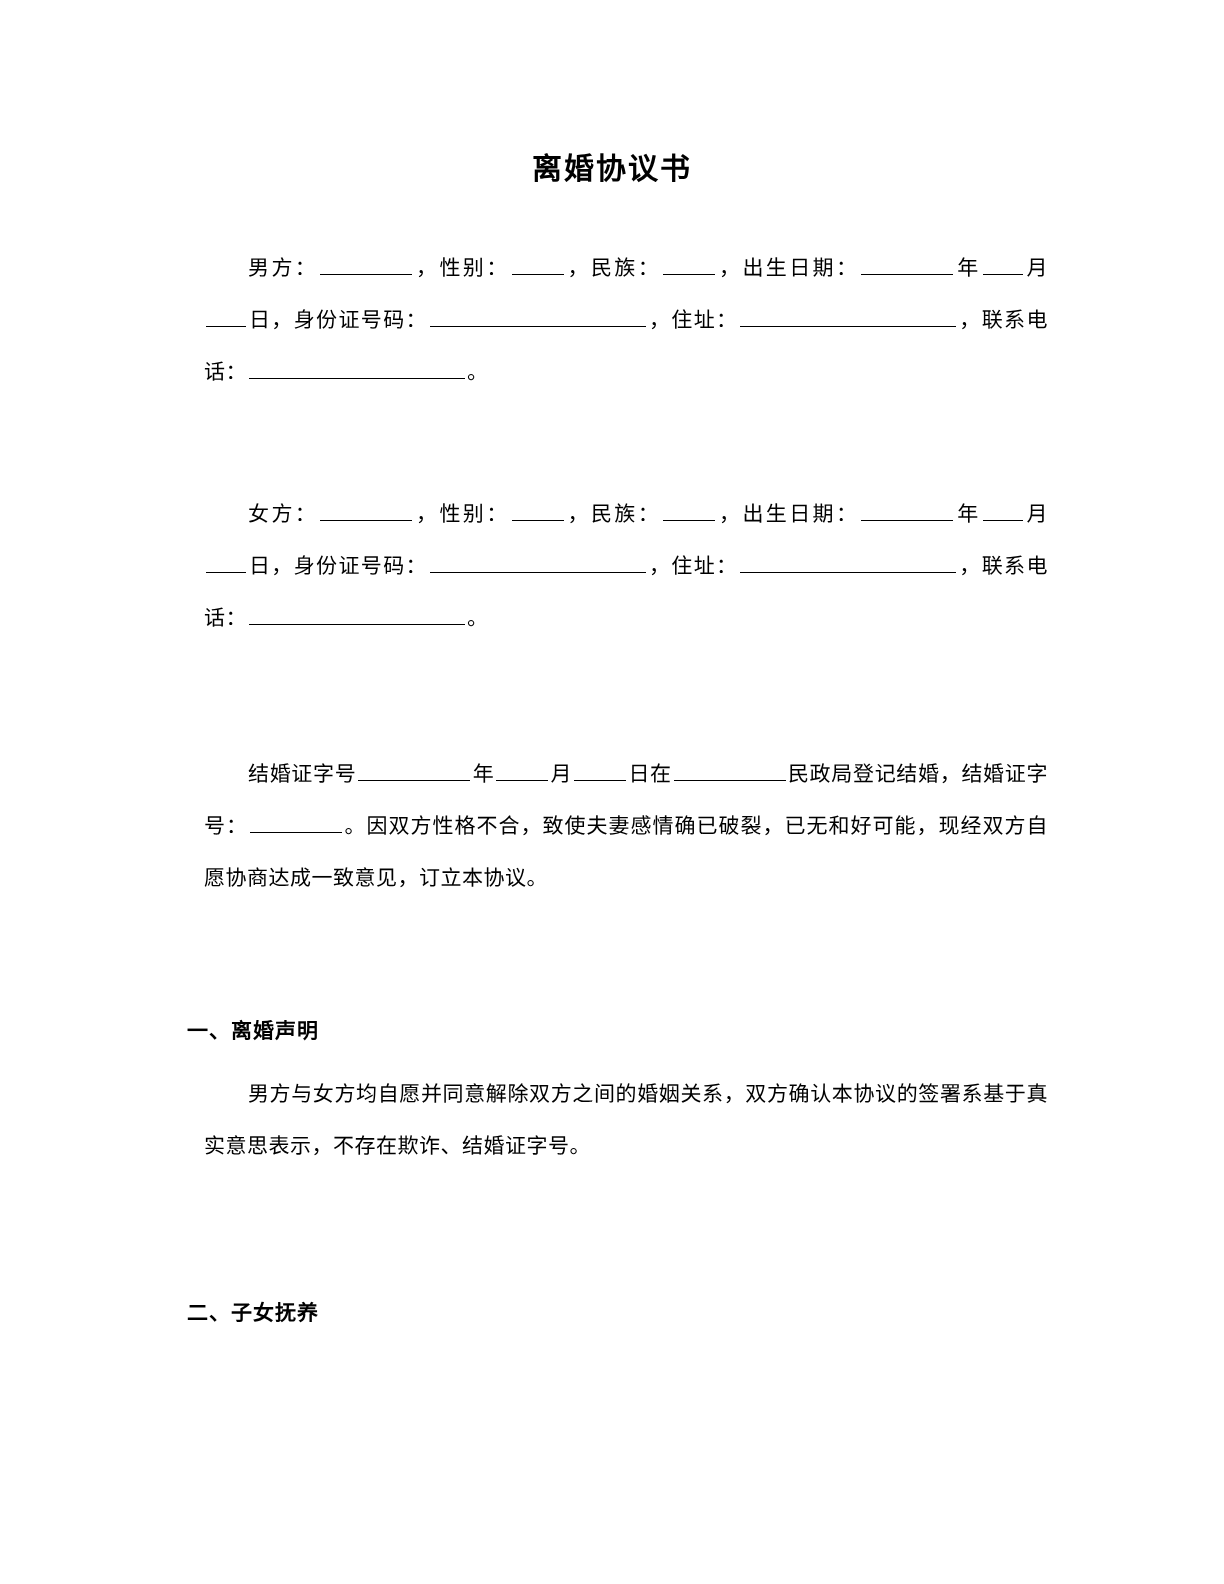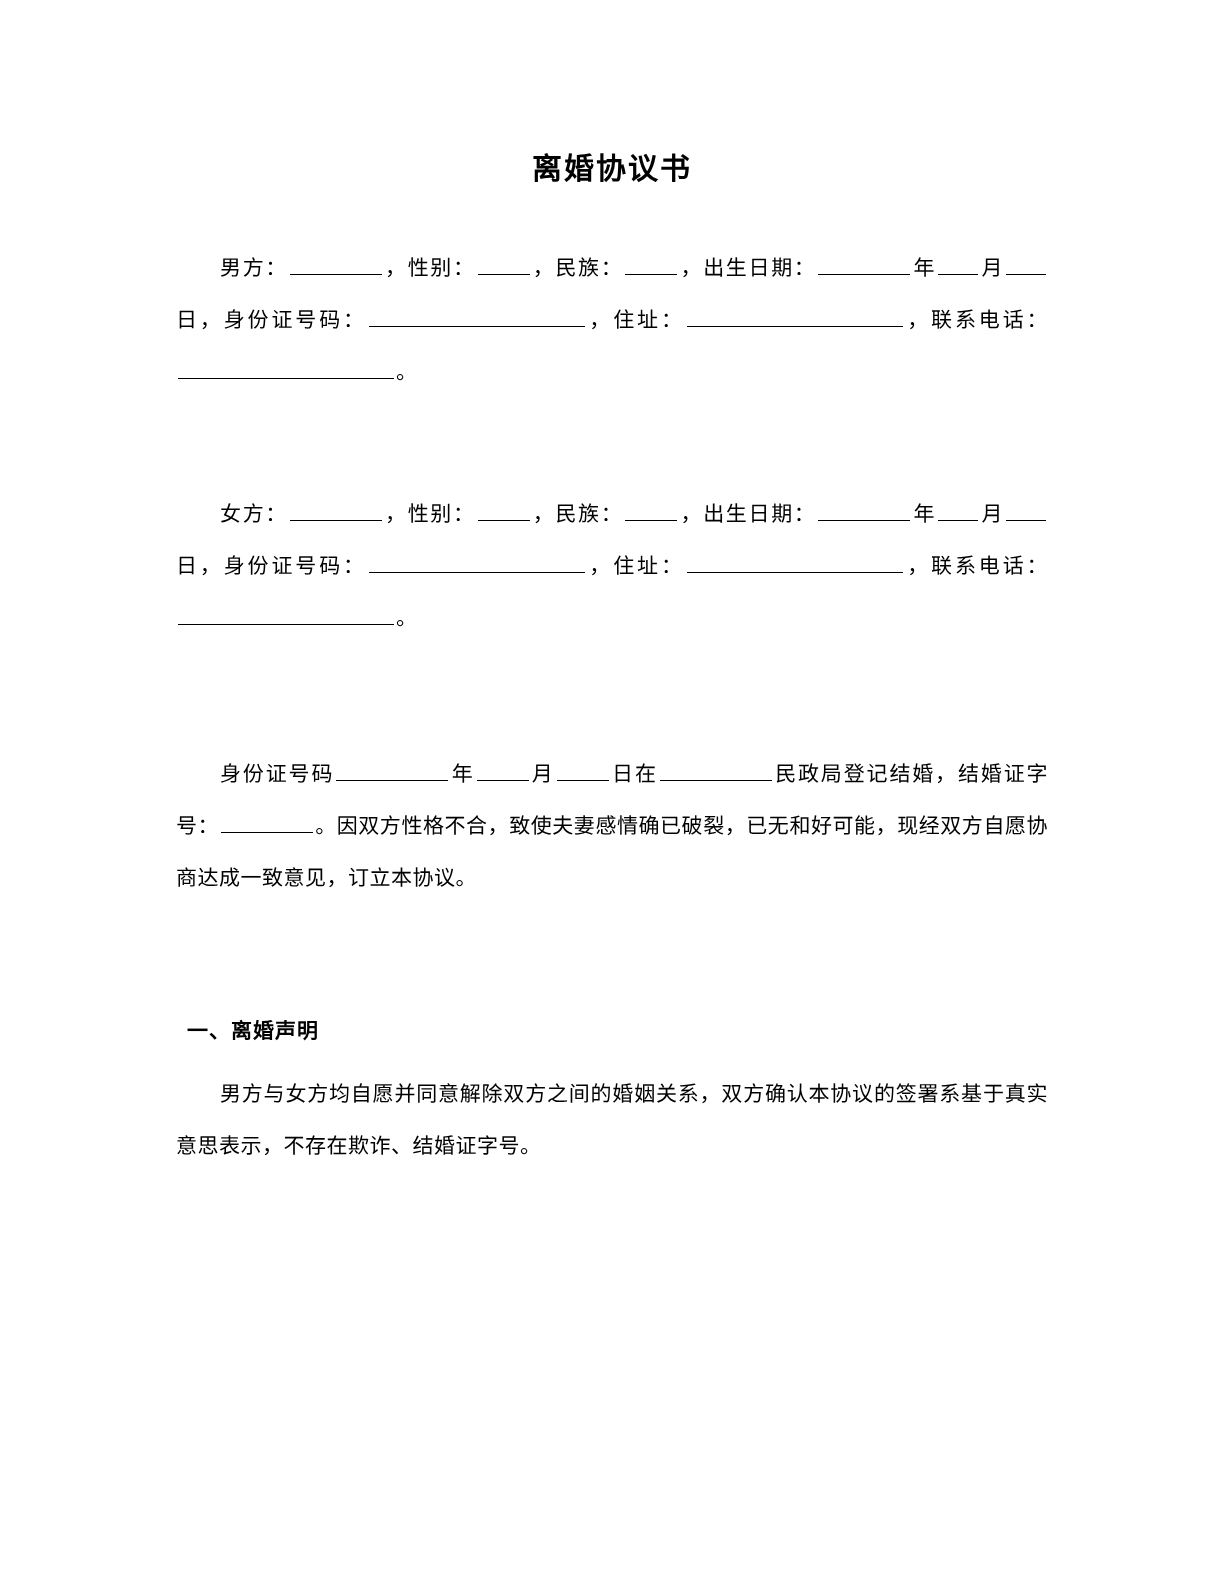--- a/index.html
+++ b/index.html
@@ -32,20 +32,21 @@
   }
   .para {
     font-size: 21px;
     line-height: 52px;
     text-align: justify;
     letter-spacing: 0.5px;
     margin: 0;
   }
   .indent {
     text-indent: 44px;
+    margin-left: 28px;
   }
   .gap-lg { height: 52px; }
   .gap-md { height: 38px; }
   .section-head {
     font-family: "DejaVu Sans", "Liberation Sans", sans-serif;
     font-weight: bold;
     font-size: 21px;
     line-height: 52px;
     letter-spacing: 1px;
     margin: 11px;
@@ -80,27 +81,28 @@
   <div class="gap-md"></div>
 
   <p class="para indent">
     <span>女方：</span><span class="blank b-md"></span><span>，性别：</span><span class="blank b-sm"></span><span>，民族：</span><span class="blank b-sm"></span><span>，出生日期：</span><span class="blank b-md"></span><span>年</span><span class="blank b-xs"></span><span>月</span><span class="blank b-xs"></span><span>日，身份证号码：</span><span class="blank b-xl"></span><span>，住址：</span><span class="blank b-xl"></span><span>，联系电话：</span><span class="blank b-xl"></span><span>。</span>
   </p>
 
   <div class="gap-lg"></div>
   <div class="gap-lg"></div>
 
   <p class="para indent">
-    <span>身份证号码</span><span class="blank b-lg"></span><span>年</span><span class="blank b-sm"></span><span>月</span><span class="blank b-sm"></span><span>日在</span><span class="blank b-lg"></span><span>民政局登记结婚，结婚证字号：</span><span class="blank b-md"></span><span>。因双方性格不合，致使夫妻感情确已破裂，已无和好可能，现经双方自愿协商达成一致意见，订立本协议。</span>
+    <span>结婚证字号</span><span class="blank b-lg"></span><span>年</span><span class="blank b-sm"></span><span>月</span><span class="blank b-sm"></span><span>日在</span><span class="blank b-lg"></span><span>民政局登记结婚，结婚证字号：</span><span class="blank b-md"></span><span>。因双方性格不合，致使夫妻感情确已破裂，已无和好可能，现经双方自愿协商达成一致意见，订立本协议。</span>
   </p>
 
   <div class="gap-lg"></div>
   <div class="gap-md"></div>
 
   <h2 class="section-head">一、离婚声明</h2>
 
   <p class="para indent">男方与女方均自愿并同意解除双方之间的婚姻关系，双方确认本协议的签署系基于真实意思表示，不存在欺诈、结婚证字号。</p>
 
   <div class="gap-lg"></div>
   <div class="gap-lg"></div>
 
+  <h2 class="section-head">二、子女抚养</h2>
 
 </div>
 
 </body></html>

